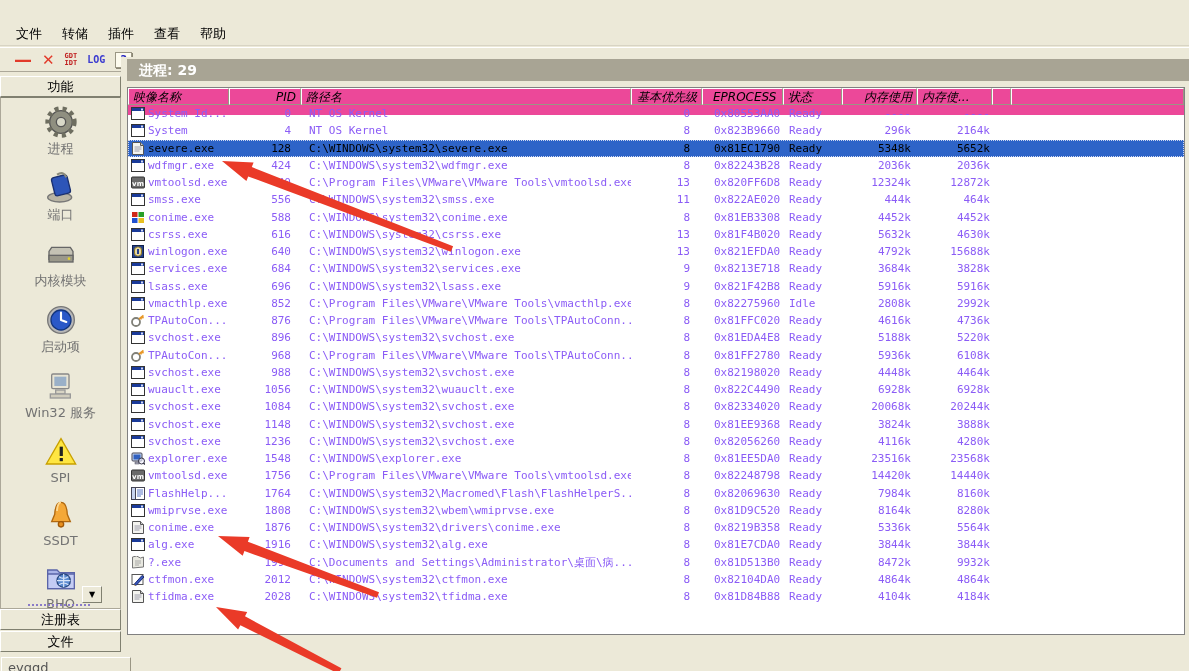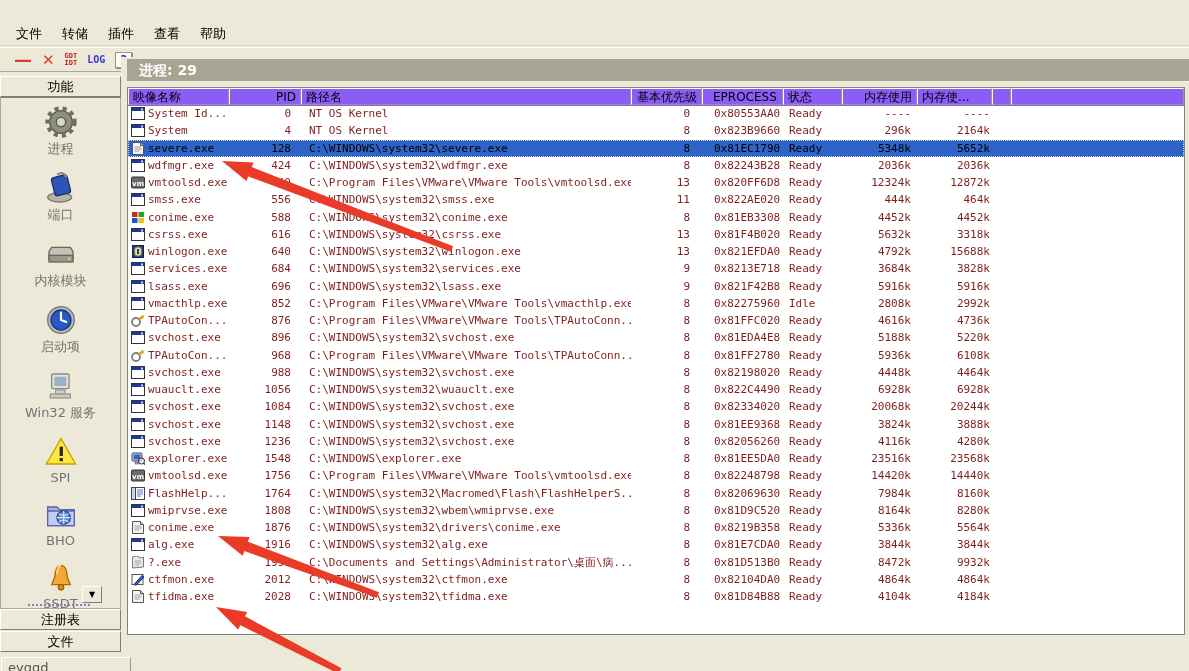--- a/index.html
+++ b/index.html
@@ -60,33 +60,33 @@
     font-size:13px; color:#555; padding:2px 6px; }
 
   
   .main { position:absolute; left:121px; top:57px; width:1068px; height:597px; background:#ece9d8; }
   .section-bar { position:absolute; left:6px; top:2px; right:0; height:22px; background:#a8a494;
     color:#fff; font-weight:bold; font-size:14px; line-height:22px; padding-left:12px; }
 
   .proc-table { position:absolute; left:6px; top:30px; width:1058px; height:548px;
     background:#fff; border:1px solid #808080; overflow:hidden;
     font-family:"DejaVu Sans Mono","Liberation Mono",monospace; }
-  .thead { display:flex; height:18px; background:#8b5cf6; font-family:"DejaVu Sans","Liberation Sans",sans-serif; }
+  .thead { display:flex; height:27px; background:#ec4899; font-family:"DejaVu Sans","Liberation Sans",sans-serif;font-style:italic; }
   .hcell { height:17px; font-size:12px; line-height:16px; padding:0 4px;
     border-top:1px solid #fff; border-left:1px solid #fff;
     border-right:1px solid #9a9684; border-bottom:1px solid #9a9684;
     overflow:hidden; white-space:nowrap; }
   .hfill { flex:1; }
   
   .w0{width:101px;} .w1{width:72px; text-align:right;} .w2{width:330px;}
   .w3{width:71px; text-align:right;} .w4{width:81px; padding-left:10px;}
   .w5{width:59px;} .w6{width:75px; text-align:right;} .w7{width:75px;} .w8{width:19px;}
 
   .tbody { position:absolute; left:0; top:17px; right:0; bottom:0; }
-  .trow { display:flex; height:17.25px; align-items:center; color:#7f1d1d; }
+  .trow { display:flex; height:17.25px; align-items:center; color:#8b5cf6; }
   .trow.selected { background:#2e64c8; color:#000000; outline:1px dotted #cfd8f0; outline-offset:-1px; }
   .tc { font-size:11px; line-height:17px; white-space:nowrap; overflow:hidden; padding:0 4px; }
   .tc.name { width:101px; display:flex; align-items:center; gap:3px; padding-left:3px; }
   .tc.pid  { width:72px; text-align:right; padding-right:10px; }
   .tc.path { width:330px; padding-left:8px; }
   .tc.pri  { width:71px; text-align:right; padding-right:12px; }
   .tc.epr  { width:81px; padding-left:12px; }
   .tc.st   { width:59px; padding-left:6px; }
   .tc.mem  { width:75px; text-align:right; padding-right:6px; }
   .tc.mem2 { width:75px; text-align:right; padding-right:2px; }
@@ -268,30 +268,30 @@
 
         <div class="side-item">
           <svg>
             <use href="#sym-warning" xlink:href="#sym-warning"></use>
           </svg>
           <span class="side-label">SPI</span>
         </div>
 
         <div class="side-item">
           <svg>
+            <use href="#sym-bell" xlink:href="#sym-bell"></use>
+          </svg>
+          <span class="side-label">SSDT</span>
+        </div>
+
+        <div class="side-item">
+          <svg>
             <use href="#sym-folder" xlink:href="#sym-folder"></use>
           </svg>
           <span class="side-label">BHO</span>
-        </div>
-
-        <div class="side-item">
-          <svg>
-            <use href="#sym-bell" xlink:href="#sym-bell"></use>
-          </svg>
-          <span class="side-label">SSDT</span>
         </div>
       </div>
     <div class="side-scroll">▼</div>
     <div class="side-grip"></div>
     <div class="reg-btn">注册表</div>
     <div class="file-btn">文件</div>
   </div>
 
   <div class="main">
     <div class="section-bar">进程: 29</div>
@@ -429,21 +429,21 @@
                 <use href="#sym-window" xlink:href="#sym-window"></use>
               </svg>
               <span>csrss.exe</span>
             </span>
             <span class="tc pid">616</span>
             <span class="tc path">C:\WINDOWS\system32\csrss.exe</span>
             <span class="tc pri">13</span>
             <span class="tc epr">0x81F4B020</span>
             <span class="tc st">Ready</span>
             <span class="tc mem">5632k</span>
-            <span class="tc mem2">3318k</span>
+            <span class="tc mem2">4630k</span>
           </div>
 
           <div class="trow">
             <span class="tc name">
               <svg class="ricon">
                 <use href="#sym-door" xlink:href="#sym-door"></use>
               </svg>
               <span>winlogon.exe</span>
             </span>
             <span class="tc pid">640</span>

